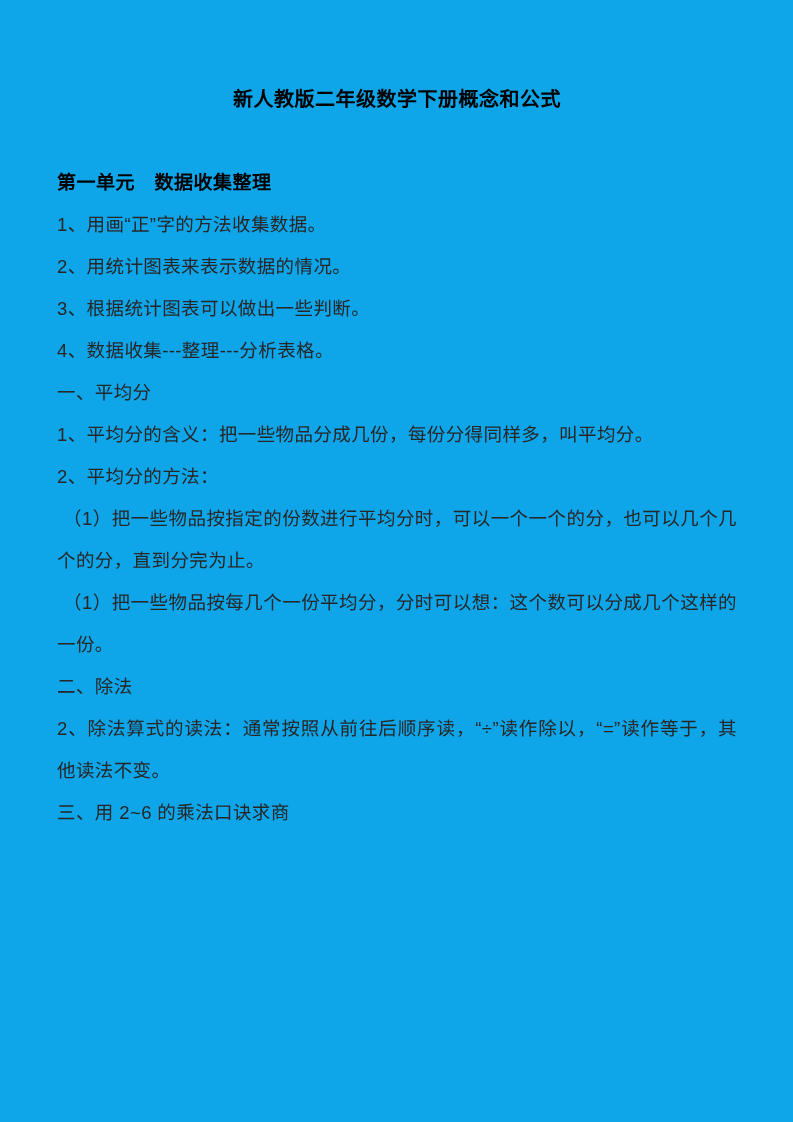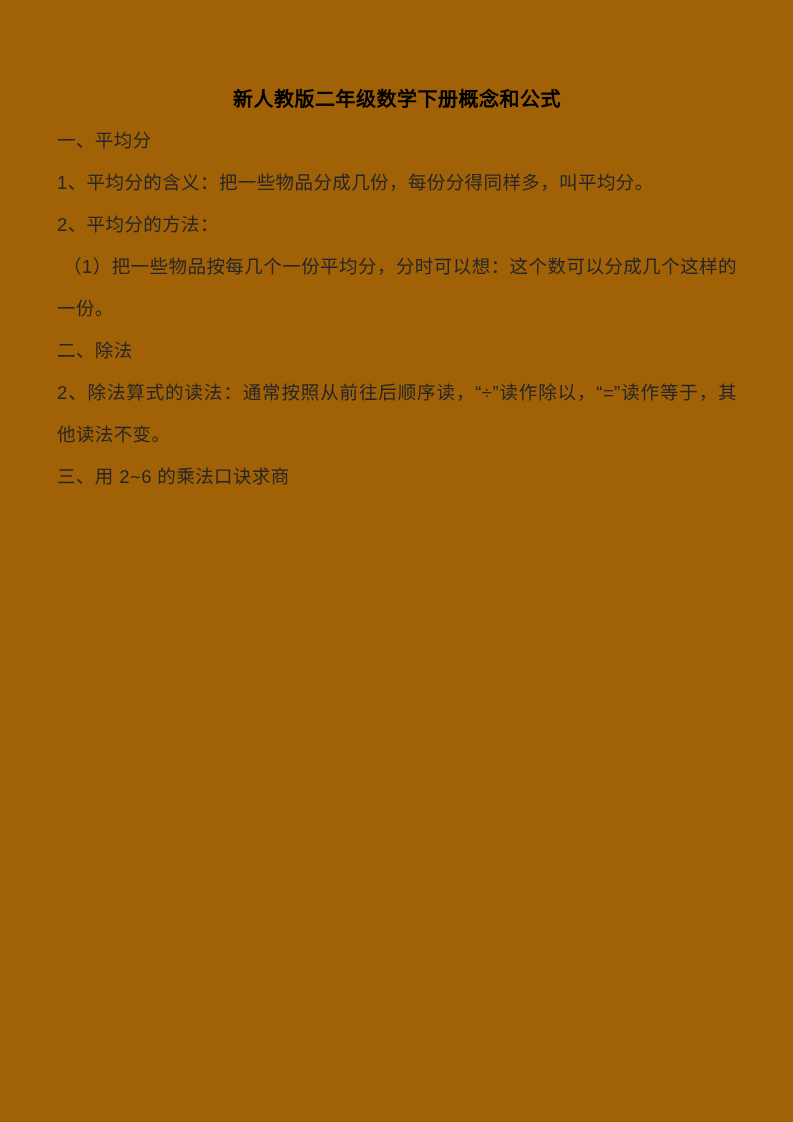--- a/index.html
+++ b/index.html
@@ -14,21 +14,21 @@
     overflow: hidden;
     font-family: "Liberation Sans", "DejaVu Sans", sans-serif;
     color: #262626;
     -webkit-font-smoothing: antialiased;
   }
   .page {
     box-sizing: border-box;
     width: 793px;
     height: 1122px;
     padding: 78px 56px 18px 57px;
-    background: #a16207;
+    background: #0ea5e9;
   }
   .doc-title {
     margin: 0;
     font-size: 20px;
     line-height: 42px;
     font-weight: 700;
     text-align: center;
     color: #000000;
     letter-spacing: 0.5px;
   }
@@ -54,24 +54,32 @@
     text-indent: 6px;
   }
 </style>
 </head>
 <body>
 
 <div class="page">
 
   <h1 class="doc-title">新人教版二年级数学下册概念和公式</h1>
 
+  <section>
+    <h2 class="section-heading">第一单元　数据收集整理</h2>
+    <p class="para">1、用画“正”字的方法收集数据。</p>
+    <p class="para">2、用统计图表来表示数据的情况。</p>
+    <p class="para">3、根据统计图表可以做出一些判断。</p>
+    <p class="para">4、数据收集---整理---分析表格。</p>
+  </section>
 
   <section>
     <p class="para">一、平均分</p>
     <p class="para">1、平均分的含义：把一些物品分成几份，每份分得同样多，叫平均分。</p>
     <p class="para">2、平均分的方法：</p>
+    <p class="para indent">（1）把一些物品按指定的份数进行平均分时，可以一个一个的分，也可以几个几个的分，直到分完为止。</p>
     <p class="para indent">（1）把一些物品按每几个一份平均分，分时可以想：这个数可以分成几个这样的一份。</p>
     <p class="para">二、除法</p>
     <p class="para">2、除法算式的读法：通常按照从前往后顺序读，“÷”读作除以，“=”读作等于，其他读法不变。</p>
     <p class="para">三、用 2~6 的乘法口诀求商</p>
   </section>
 
 </div>
 
 </body></html>

